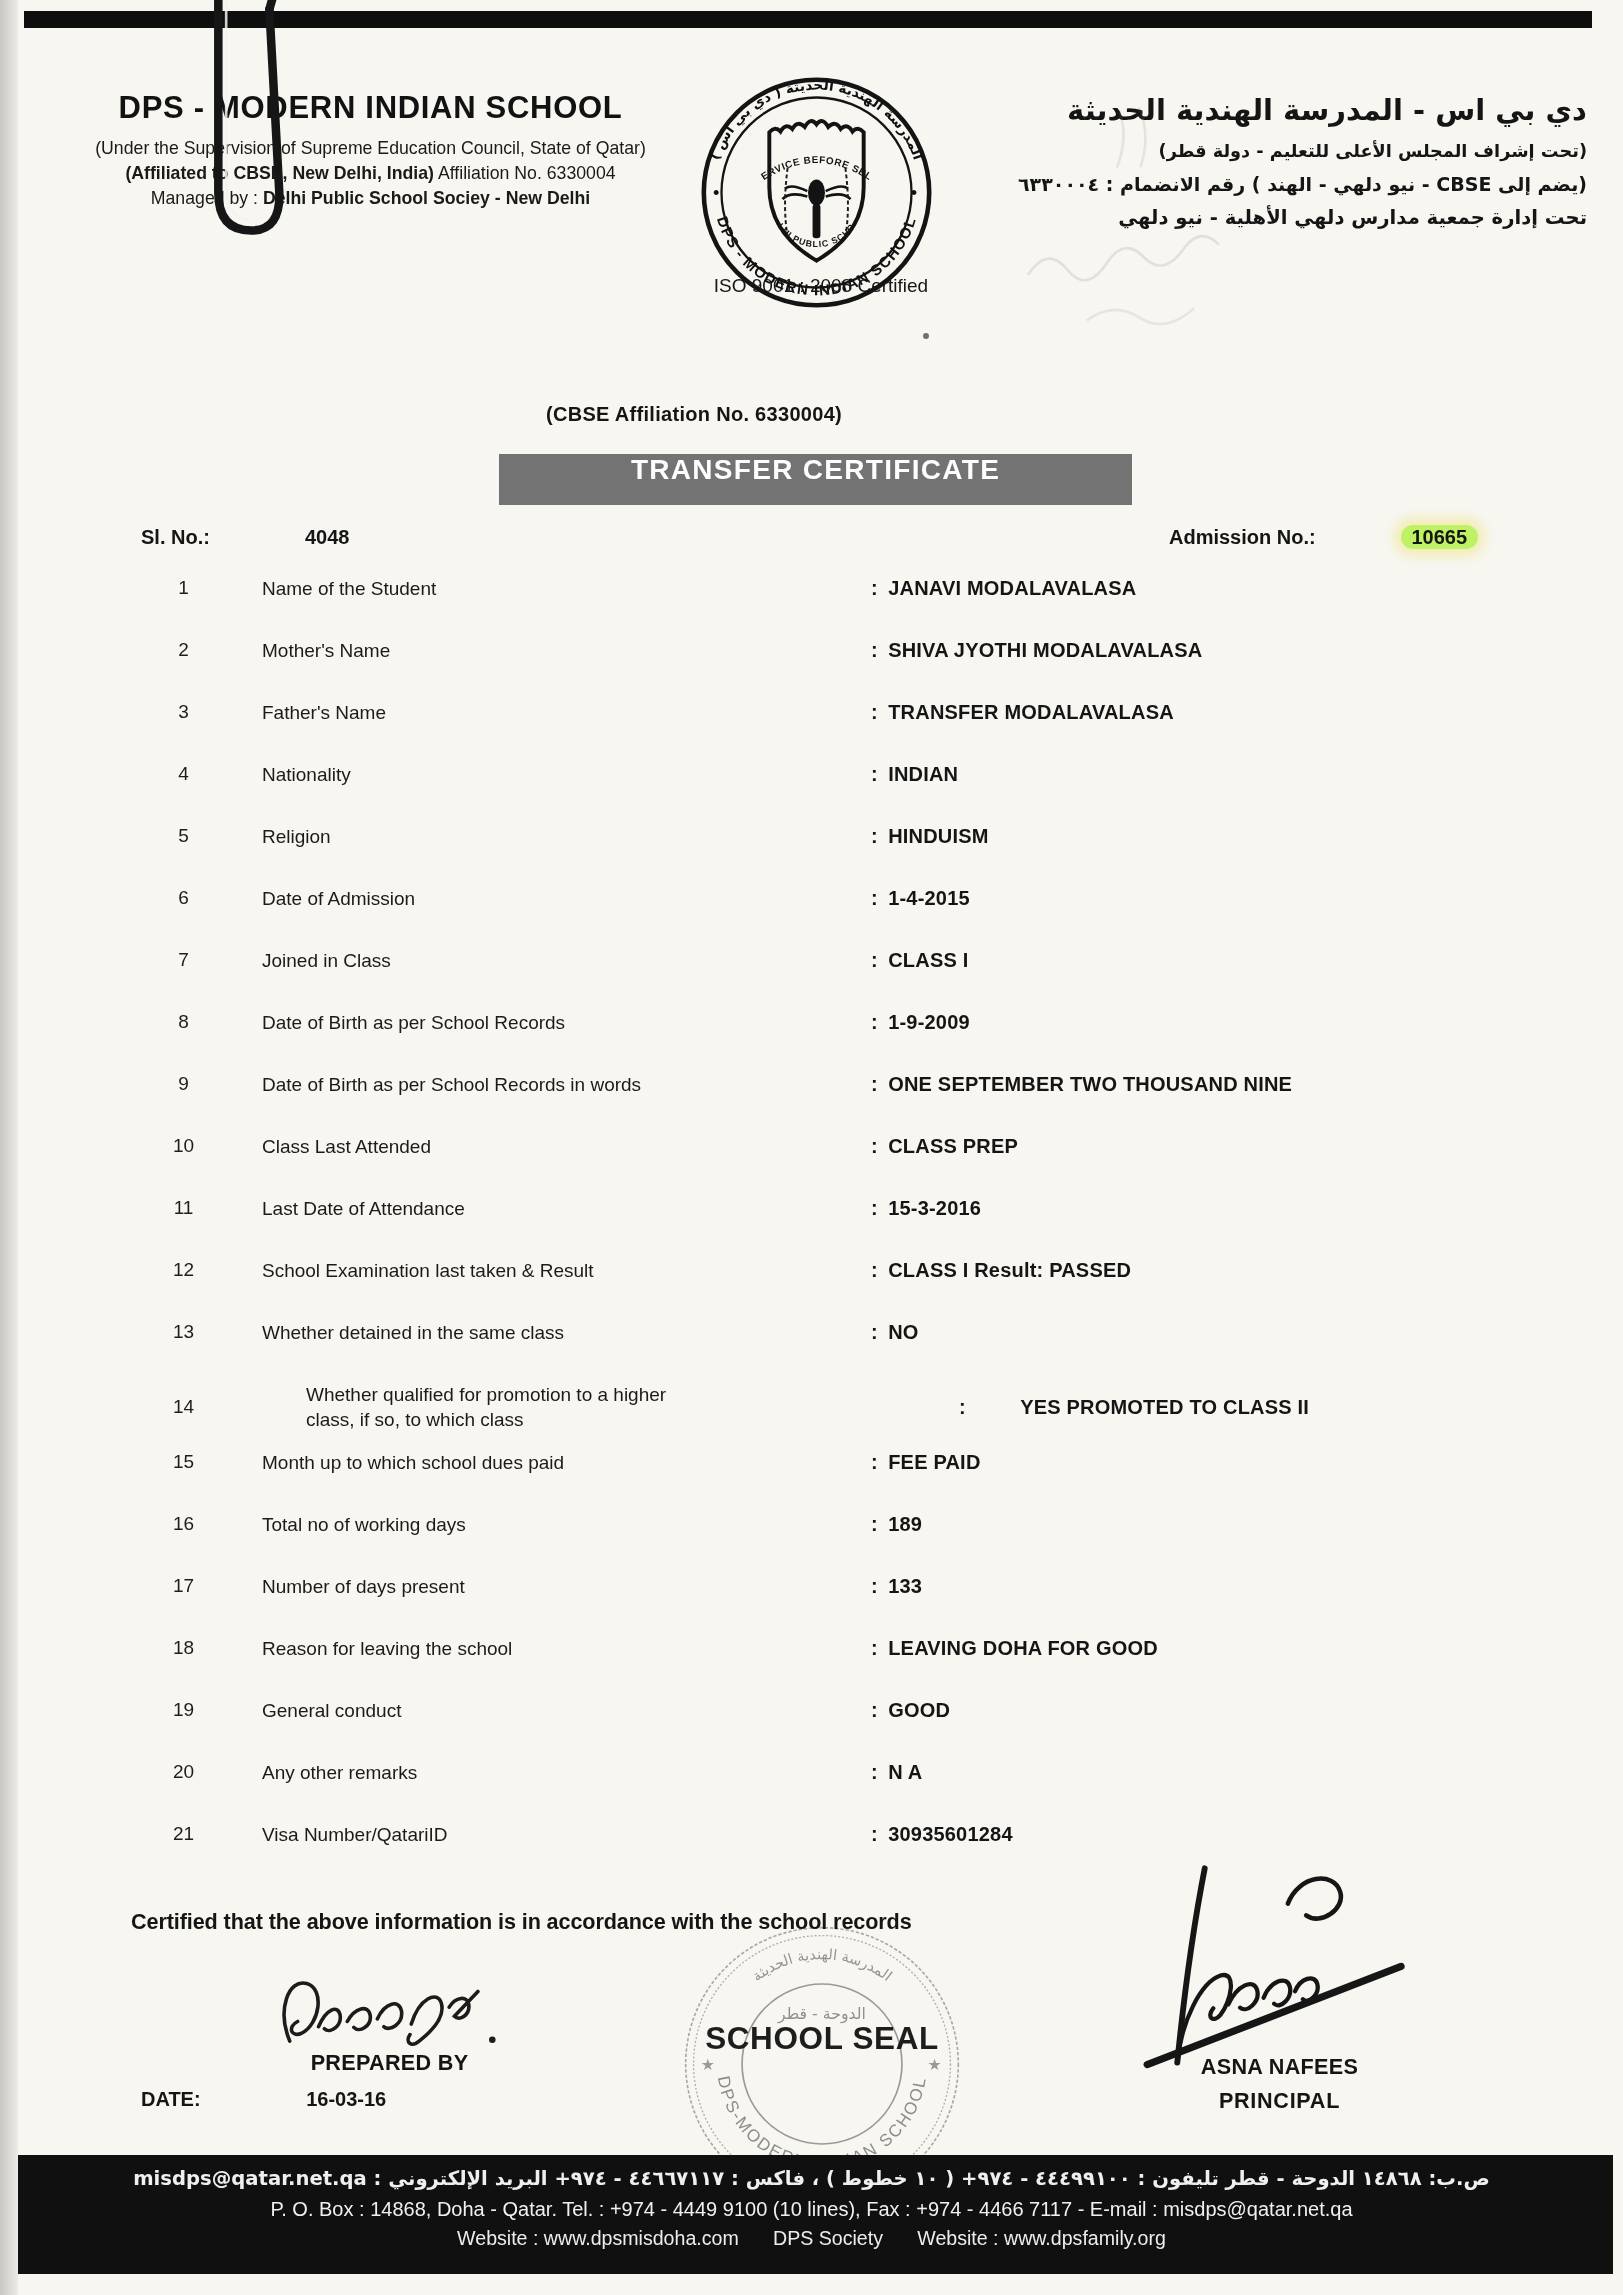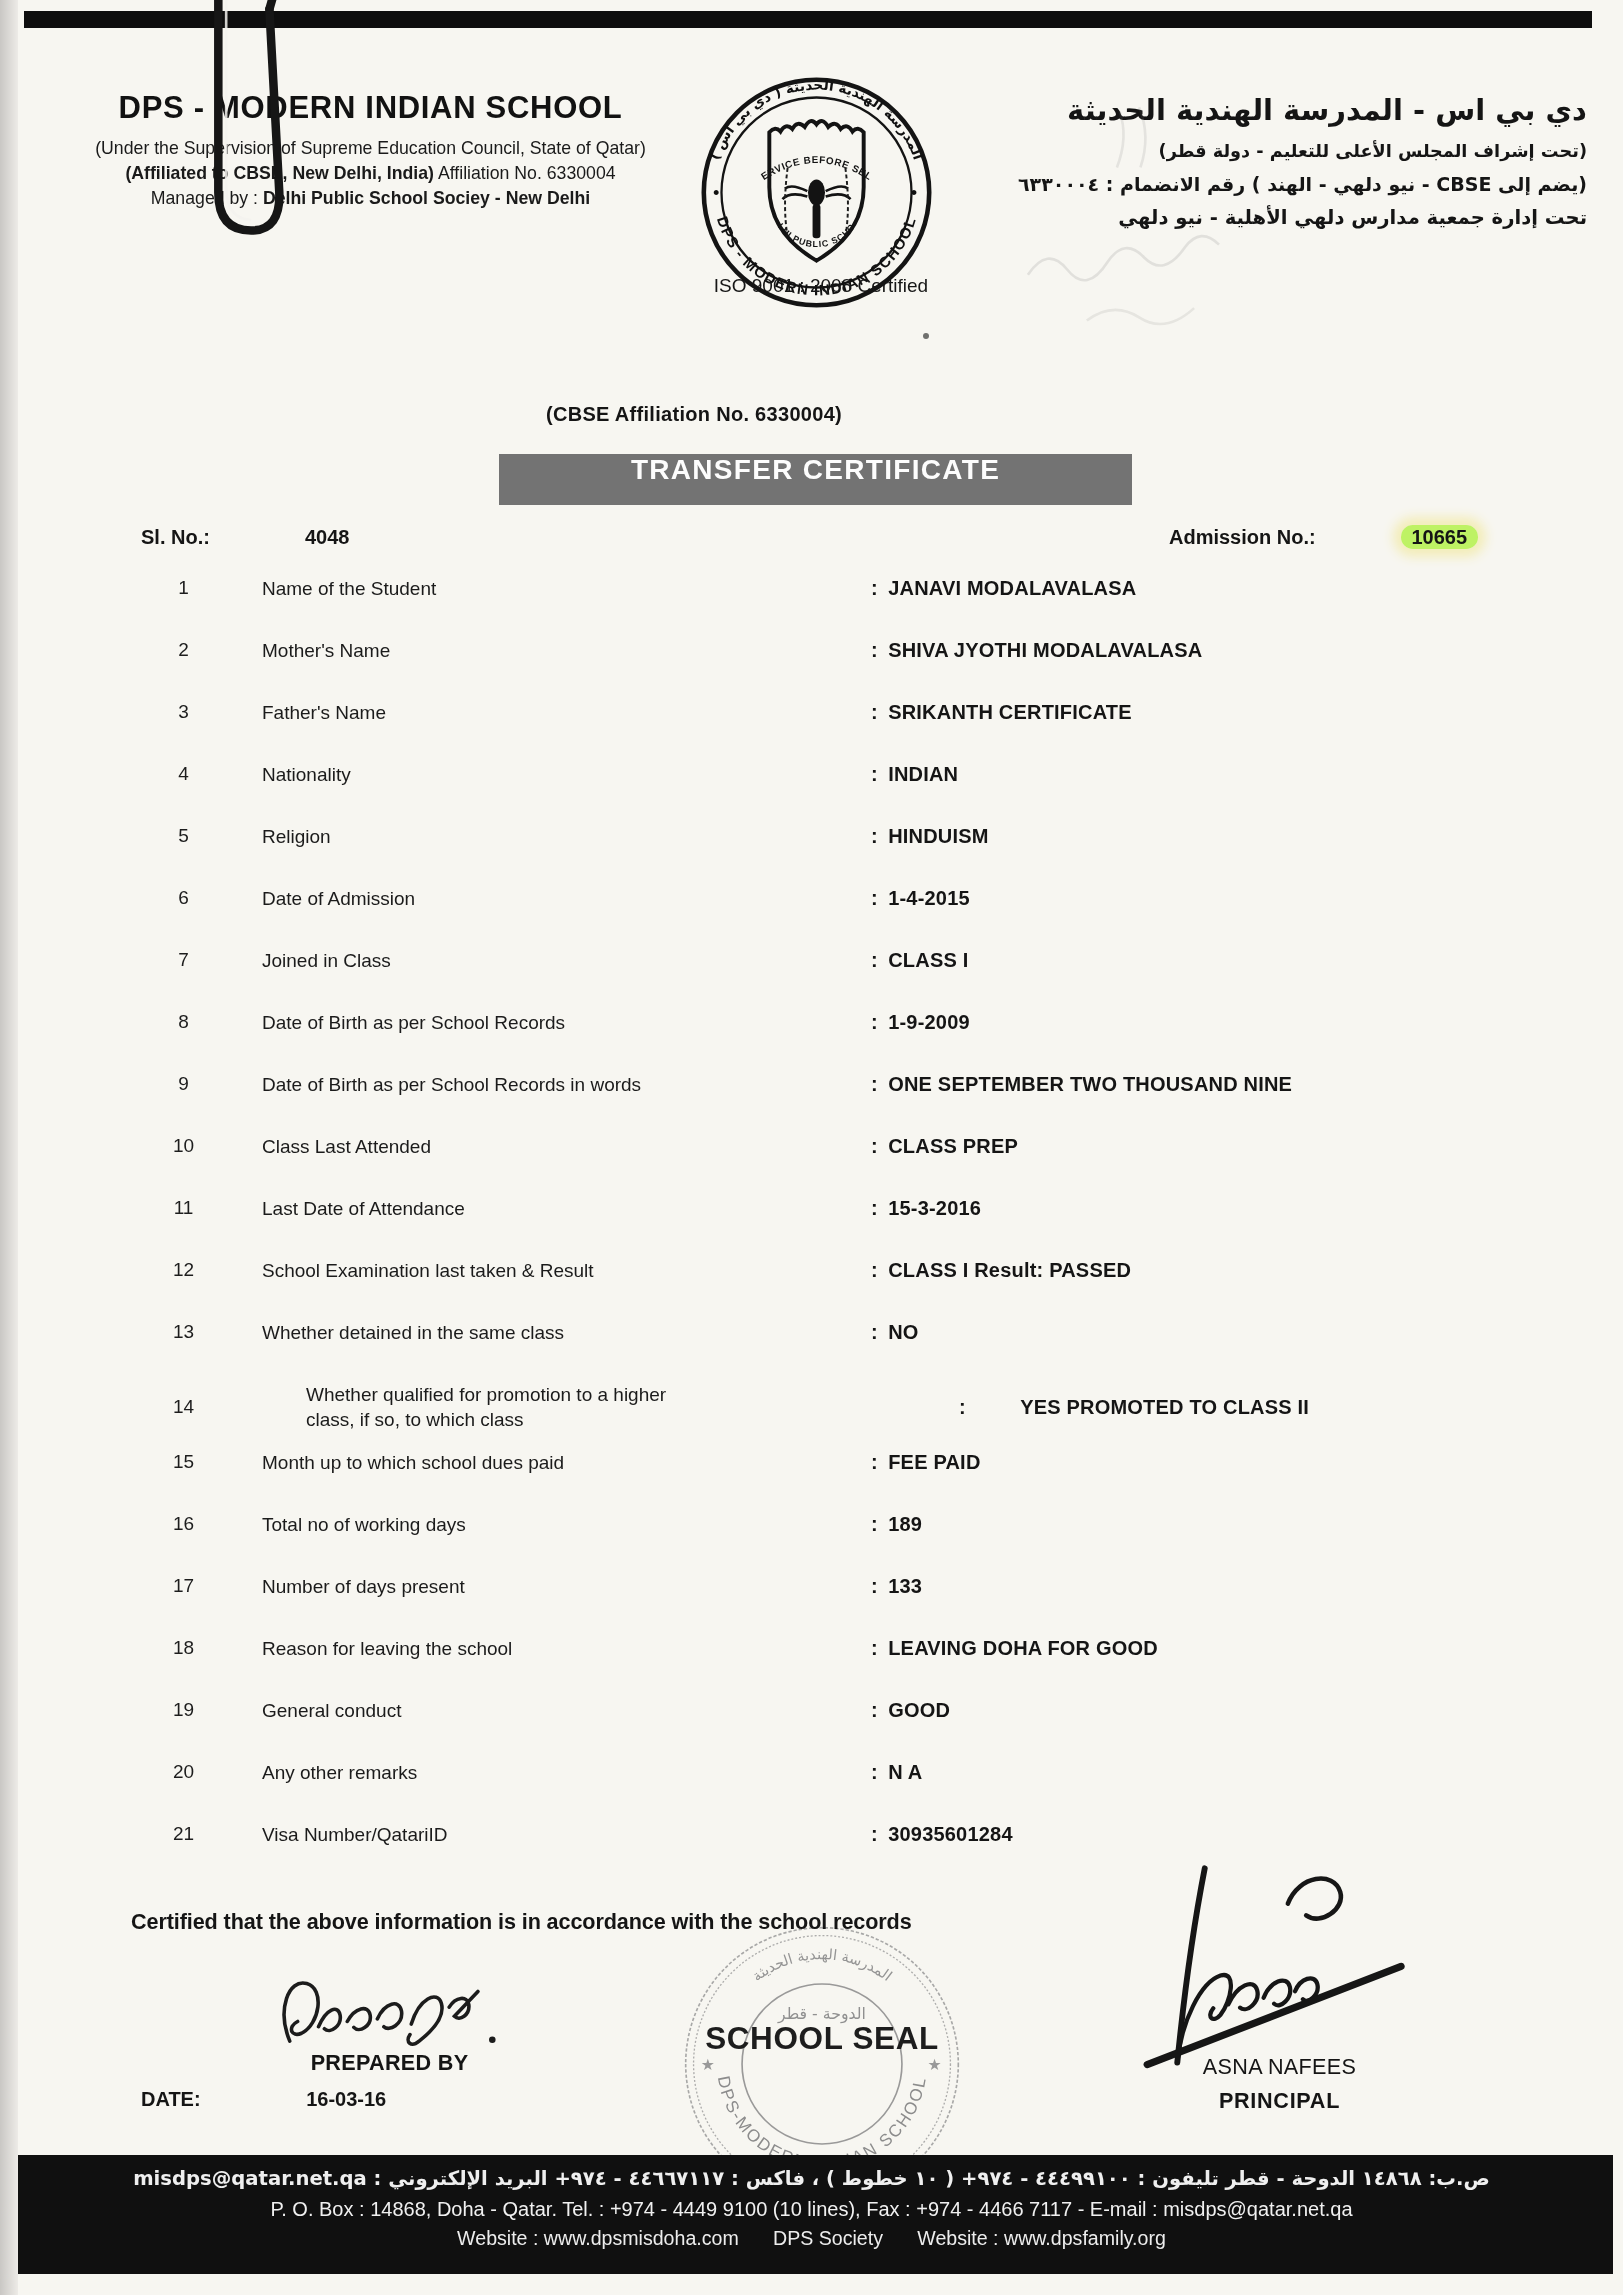--- a/index.html
+++ b/index.html
@@ -59,21 +59,21 @@
   .certify{position:absolute;left:131px;top:1909px;font-size:21.6px;font-weight:bold;letter-spacing:-0.1px;z-index:3;}
   .sig-prep{position:absolute;left:262px;top:1964px;z-index:3;}
   .prepared-by{position:absolute;left:249px;top:2050px;width:281px;text-align:center;
                font-size:21.6px;font-weight:bold;letter-spacing:0.3px;z-index:3;}
   .date-line{position:absolute;left:141px;top:2088px;font-size:20px;z-index:3;}
   .date-line .dl{font-weight:bold;}
   .date-line .dv{margin-left:100px;font-weight:600;}
   .seal-svg{position:absolute;left:668px;top:1910px;z-index:2;}
   .sig-prin{position:absolute;left:1121px;top:1863px;z-index:3;}
   .principal-name{position:absolute;left:1155px;top:2054px;width:249px;text-align:center;
-                  font-size:21.6px;font-weight:normal;letter-spacing:0.3px;z-index:3;}
+                  font-size:21.6px;font-weight:bold;letter-spacing:0.3px;z-index:3;}
   .principal-title{position:absolute;left:1155px;top:2088px;width:249px;text-align:center;
                    font-size:21.6px;font-weight:bold;letter-spacing:0.7px;z-index:3;}
 
   
   .footer-bar{position:absolute;left:10.5px;top:2155px;width:1602px;height:119px;background:#101010;
               text-align:center;z-index:4;}
   .f-ar{margin-top:11.8px;font-size:19.6px;font-weight:bold;color:#efefef;}
   .f-en{margin-top:7.9px;font-size:20px;color:#f0f0f0;}
   .f-web{margin-top:6.5px;font-size:19.6px;color:#ededed;}
   .f-web span{margin:0 14.4px;}
@@ -172,21 +172,21 @@
       <span class="num">2</span>
       <span class="label">Mother's Name</span>
       <span class="colon">:</span>
       <span class="value">SHIVA JYOTHI MODALAVALASA</span>
     </div>
 
     <div class="row">
       <span class="num">3</span>
       <span class="label">Father's Name</span>
       <span class="colon">:</span>
-      <span class="value">SRIKANTH CERTIFICATE</span>
+      <span class="value">TRANSFER MODALAVALASA</span>
     </div>
 
     <div class="row">
       <span class="num">4</span>
       <span class="label">Nationality</span>
       <span class="colon">:</span>
       <span class="value">INDIAN</span>
     </div>
 
     <div class="row">

